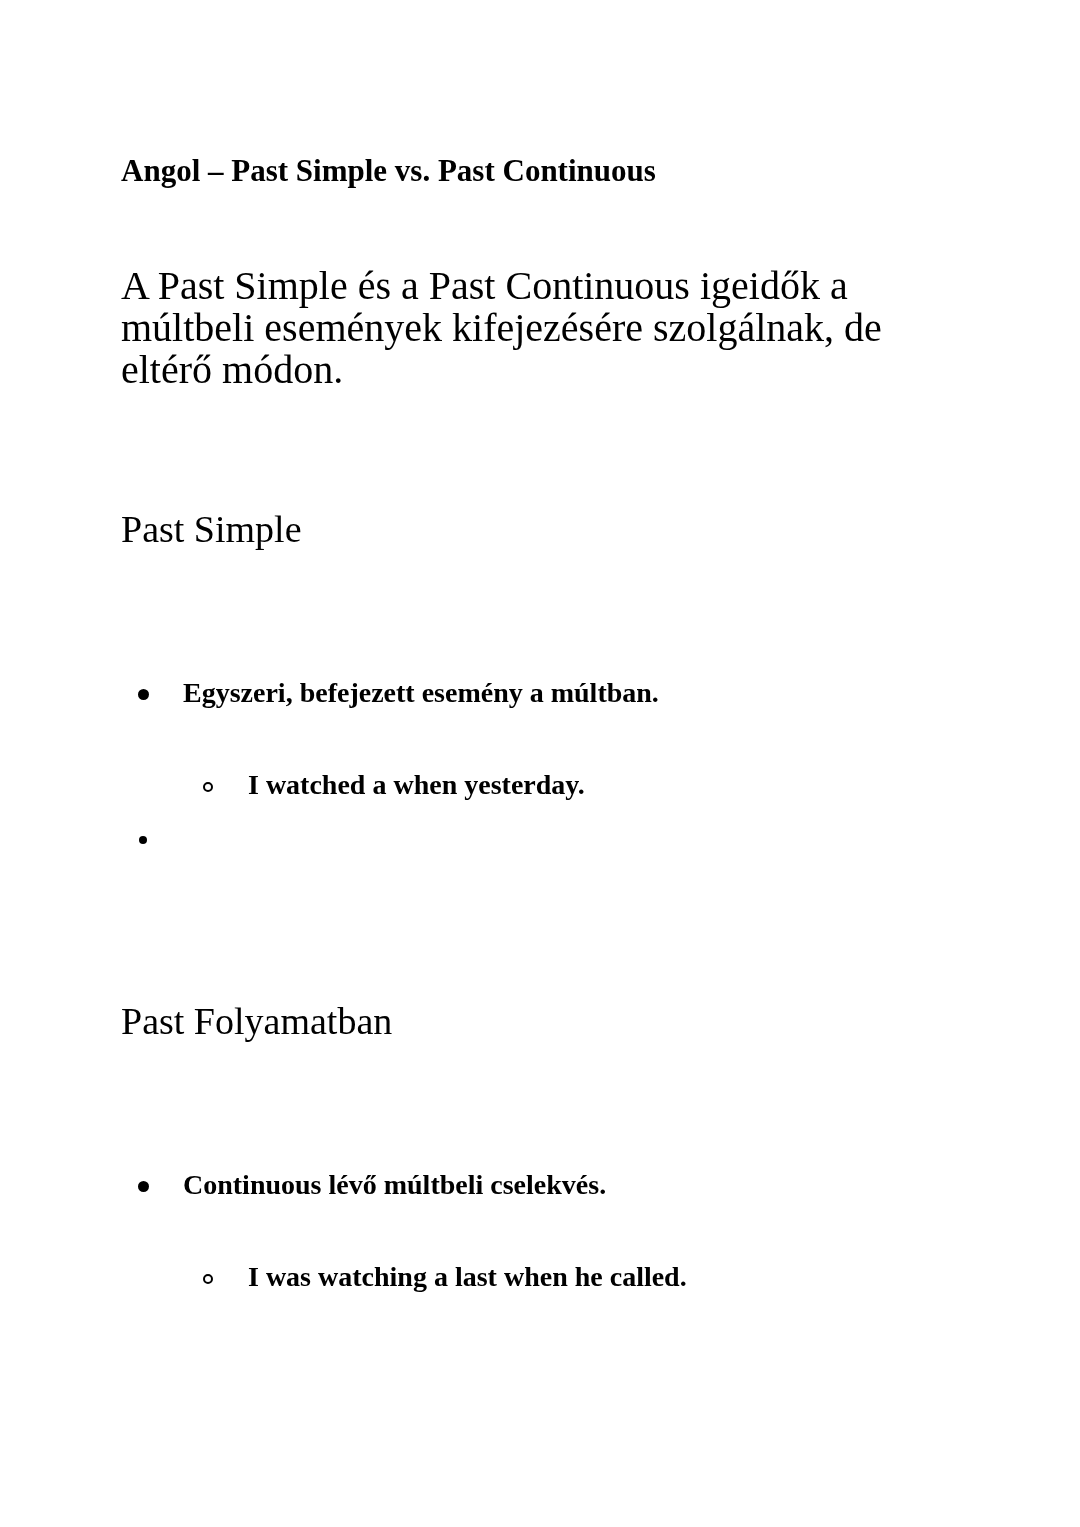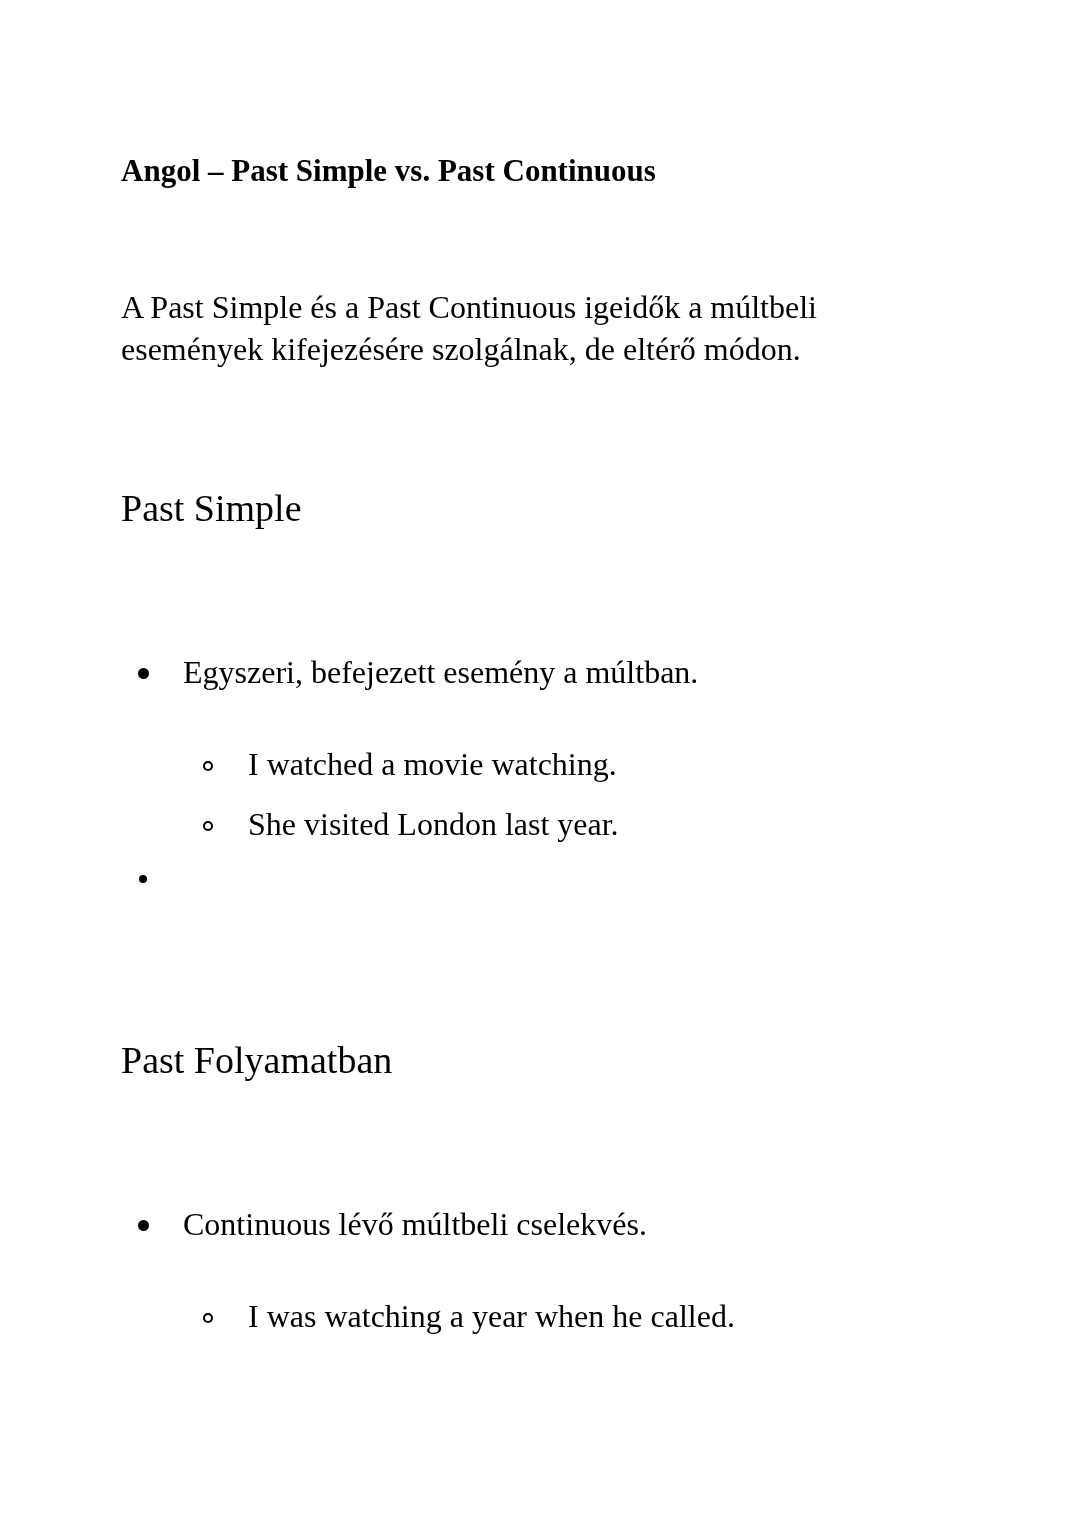--- a/index.html
+++ b/index.html
@@ -30,41 +30,42 @@
     width: 810px;
   }
 
   .doc-title {
     font-size: 31px;
     font-weight: bold;
     line-height: 37px;
   }
 
   .intro {
-    font-size: 32px;
+    font-size: 40px;
     line-height: 42px;
-    margin-top: 97px;
+    margin-top: 76px;
   }
 
   .section-heading {
     font-size: 38px;
     font-weight: normal;
     line-height: 46px;
   }
 
   .heading-past-simple { margin-top: 115px; }
   .heading-past-continuous { margin-top: 144px; }
 
   ul.doc-list { list-style: none; }
 
   li.point,
   li.example {
     position: relative;
-    font-size: 32px;
+    font-size: 28px;
     line-height: 42px;
+    font-weight: bold;
   }
 
   li.point { padding-left: 62px; }
   li.example { padding-left: 127px; }
 
   li.point::before {
     content: "";
     position: absolute;
     left: 17px;
     top: 17px;
@@ -115,26 +116,25 @@
   <div class="content">
 
     <p class="doc-title">Angol – Past Simple vs. Past Continuous</p>
 
     <p class="intro">A Past Simple és a Past Continuous igeidők a múltbeli események kifejezésére szolgálnak, de eltérő módon.</p>
 
     <h2 class="section-heading heading-past-simple">Past Simple</h2>
 
     <ul class="doc-list">
       <li class="point first-point">Egyszeri, befejezett esemény a múltban.</li>
-      <li class="example first-example">I watched a movie watching.</li>
-      <li class="example next-example">She visited London last year.</li>
+      <li class="example first-example">I watched a when yesterday.</li>
       <li class="empty-point"></li>
     </ul>
 
     <h2 class="section-heading heading-past-continuous">Past Folyamatban</h2>
 
     <ul class="doc-list">
       <li class="point first-point">Continuous lévő múltbeli cselekvés.</li>
-      <li class="example first-example">I was watching a year when he called.</li>
+      <li class="example first-example">I was watching a last when he called.</li>
     </ul>
 
   </div>
 </div>
 
 </body></html>

